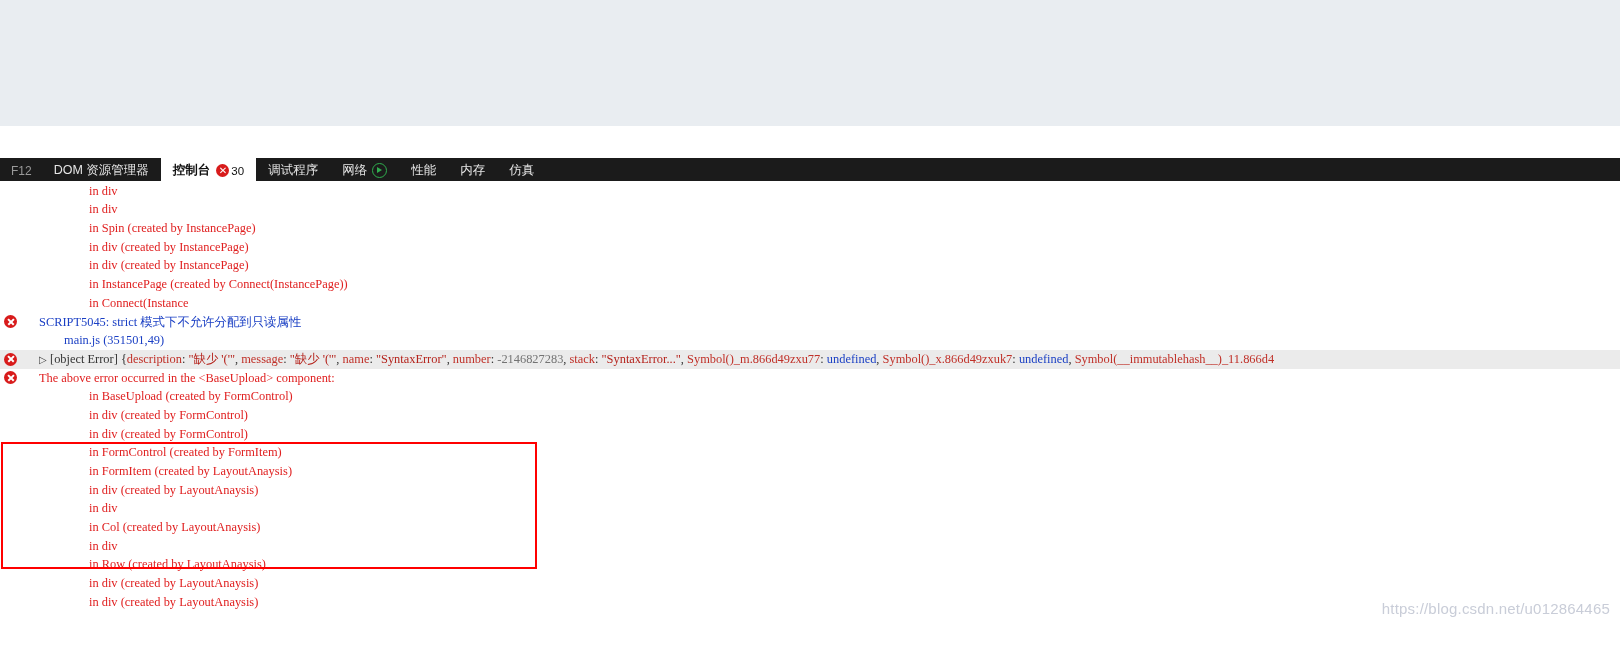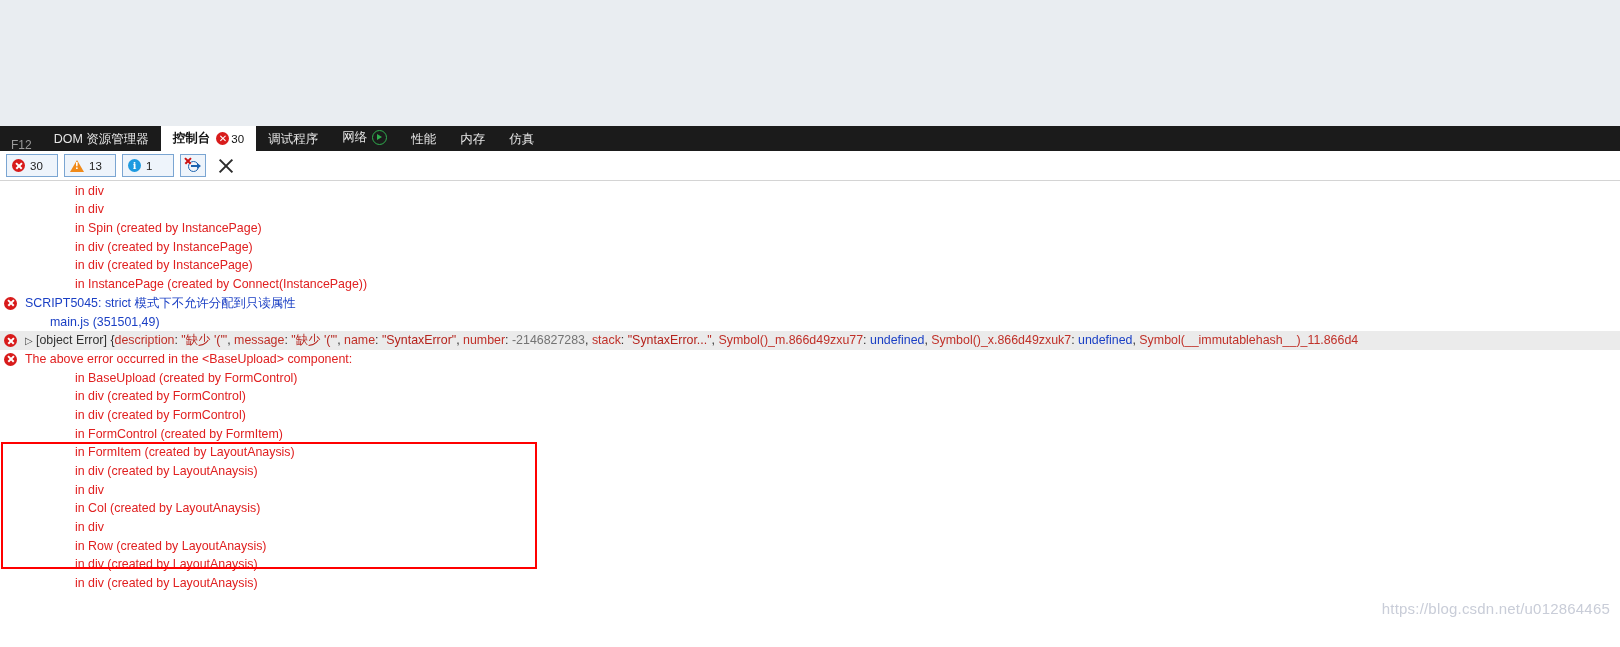--- a/index.html
+++ b/index.html
@@ -32,24 +32,25 @@
     height: 521px;
     background: #ffffff;
   }
 
   
   #tabstrip {
     position: relative;
     height: 25px;
     background: #1b1b1b;
     display: flex;
-    align-items: flex-end;
+    align-items: center;
     font-size: 12.5px;
     color: #e6e6e6;
     user-select: none;
+    margin-top: 32px;
   }
   .tab {
     display: flex;
     align-items: center;
     padding: 6px 12px;
     white-space: nowrap;
     cursor: default;
   }
   .tab.f12 {
     color: #9a9a9a;
@@ -256,24 +257,24 @@
   #log-scroll {
     position: absolute;
     left: 0; top: -18px;
     width: 1620px;
   }
   .log-line {
     position: relative;
     height: 18.7px;
     line-height: 18.7px;
     white-space: nowrap;
-    font-family: Liberation Sans, sans-serif;
+    font-family: Liberation Serif, serif;
     font-size: 12.4px;
     color: #e02020;
-    padding-left: 25px;
+    padding-left: 39px;
     box-sizing: border-box;
   }
   .log-line.zebra { background: #ebebeb; }
   .log-line .indent { display: inline-block; width: 25px; }
   .log-line .indent2 { display: inline-block; width: 50px; }
 
   .line-icon {
     position: absolute;
     left: 4px;
     top: 2.8px;
@@ -409,20 +410,21 @@
 
   <div id="console-body">
     <div id="log-scroll">
         <div class="log-line"><span class="indent2"></span></div>
         <div class="log-line"><span class="indent2"></span><span>in div</span></div>
         <div class="log-line"><span class="indent2"></span><span>in div</span></div>
         <div class="log-line"><span class="indent2"></span><span>in Spin (created by InstancePage)</span></div>
         <div class="log-line"><span class="indent2"></span><span>in div (created by InstancePage)</span></div>
         <div class="log-line"><span class="indent2"></span><span>in div (created by InstancePage)</span></div>
         <div class="log-line"><span class="indent2"></span><span>in InstancePage (created by Connect(InstancePage))</span></div>
+        <div class="log-line"><span class="indent2"></span><span>in Connect(Instance</span></div>
         <div class="log-line"><span class="line-icon"></span><span class="script-txt">SCRIPT5045:</span><span class="script-txt"> strict 模式下不允许分配到只读属性</span></div>
         <div class="log-line"><span class="indent"></span><span class="src-link">main.js (351501,49)</span></div>
         <div class="log-line zebra"><span class="line-icon"></span><span class="expander">▷</span><span class="obj-head">[object Error]        </span><span class="tok-plain">{</span><span class="tok-key">description</span><span class="tok-plain">: </span><span class="tok-str">"缺少 '('"</span><span class="tok-plain">, </span><span class="tok-key">message</span><span class="tok-plain">: </span><span class="tok-str">"缺少 '('"</span><span class="tok-plain">, </span><span class="tok-key">name</span><span class="tok-plain">: </span><span class="tok-str">"SyntaxError"</span><span class="tok-plain">, </span><span class="tok-key">number</span><span class="tok-plain">: </span><span class="tok-num">-2146827283</span><span class="tok-plain">, </span><span class="tok-key">stack</span><span class="tok-plain">: </span><span class="tok-str">"SyntaxError..."</span><span class="tok-plain">, </span><span class="tok-key">Symbol()_m.866d49zxu77</span><span class="tok-plain">: </span><span class="tok-undef">undefined</span><span class="tok-plain">, </span><span class="tok-key">Symbol()_x.866d49zxuk7</span><span class="tok-plain">: </span><span class="tok-undef">undefined</span><span class="tok-plain">, </span><span class="tok-key">Symbol(__immutablehash__)_11.866d4</span></div>
         <div class="log-line"><span class="line-icon"></span><span>The above error occurred in the &lt;BaseUpload&gt; component:</span></div>
         <div class="log-line"><span class="indent2"></span><span>in BaseUpload (created by FormControl)</span></div>
         <div class="log-line"><span class="indent2"></span><span>in div (created by FormControl)</span></div>
         <div class="log-line"><span class="indent2"></span><span>in div (created by FormControl)</span></div>
         <div class="log-line"><span class="indent2"></span><span>in FormControl (created by FormItem)</span></div>
         <div class="log-line"><span class="indent2"></span><span>in FormItem (created by LayoutAnaysis)</span></div>
         <div class="log-line"><span class="indent2"></span><span>in div (created by LayoutAnaysis)</span></div>

